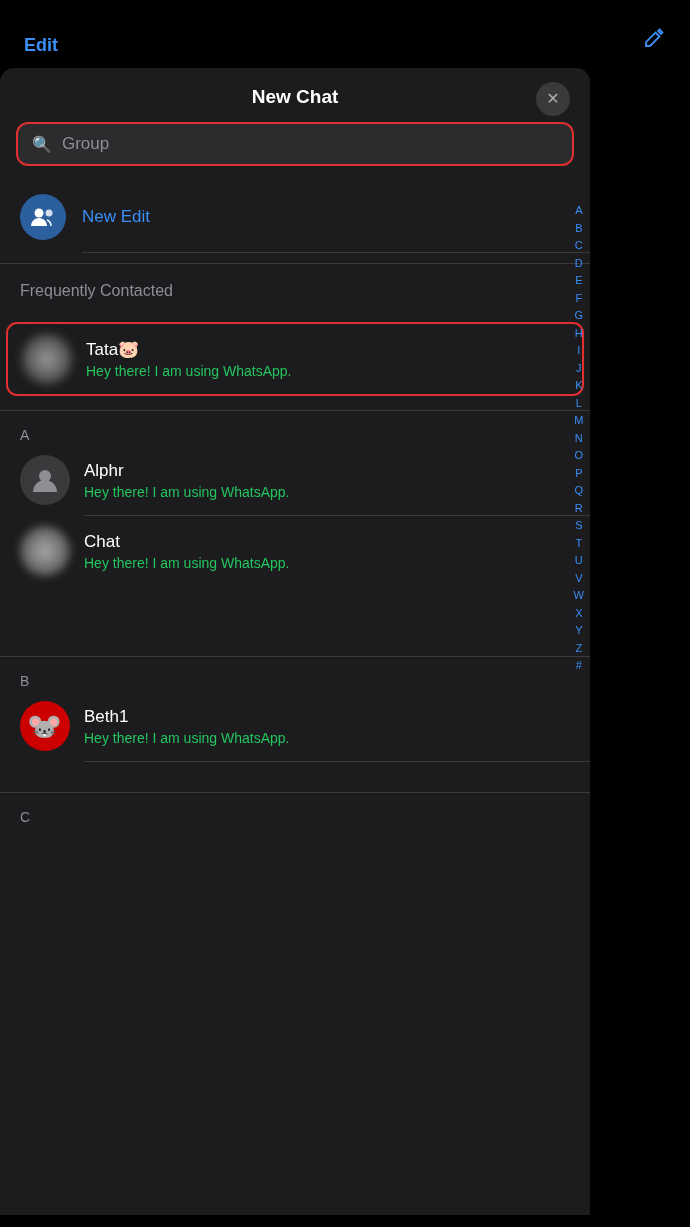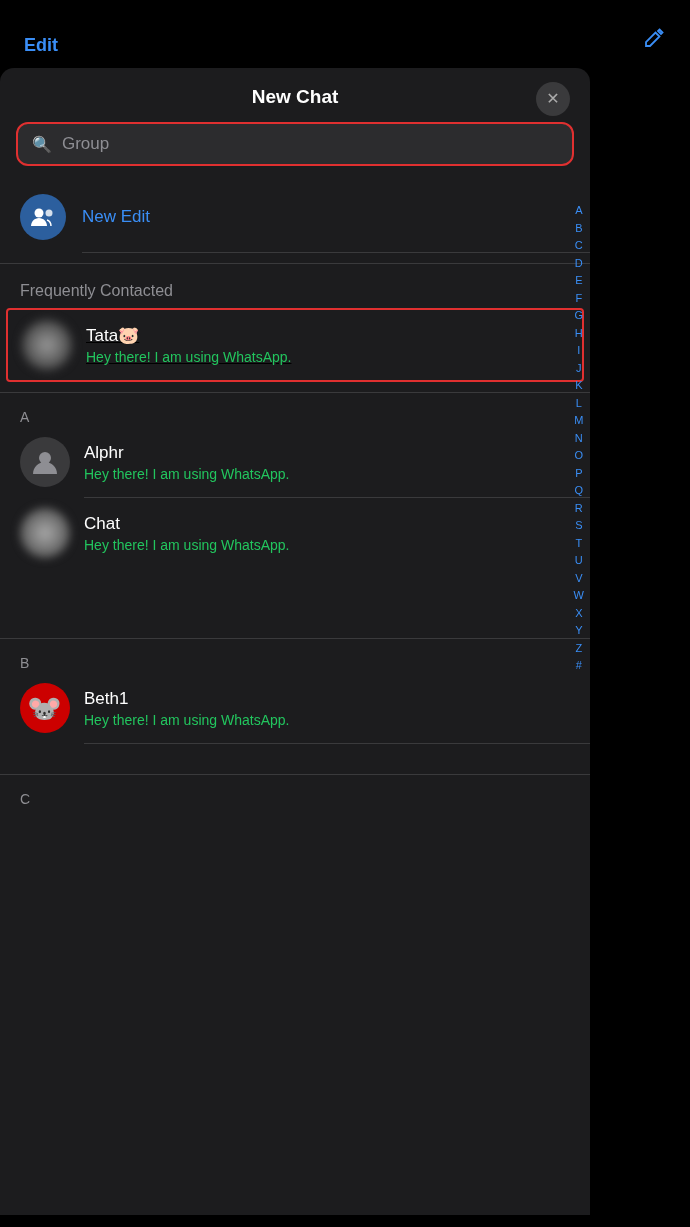--- a/index.html
+++ b/index.html
@@ -153,24 +153,23 @@
       display: flex;
       align-items: center;
       padding: 10px 20px;
       gap: 14px;
       cursor: pointer;
       position: relative;
     }
 
     .contact-item.highlighted {
       border: 2.5px solid #e03030;
-      border-radius: 4px;
-      margin: 0 6px;
+      border-radius: 11px;
+      margin: 14px 6px;
       padding: 10px 14px;
-      text-decoration: underline;
     }
 
     .avatar-placeholder {
       width: 50px;
       height: 50px;
       border-radius: 50%;
       background: #3a3a3c;
       display: flex;
       align-items: center;
       justify-content: center;

